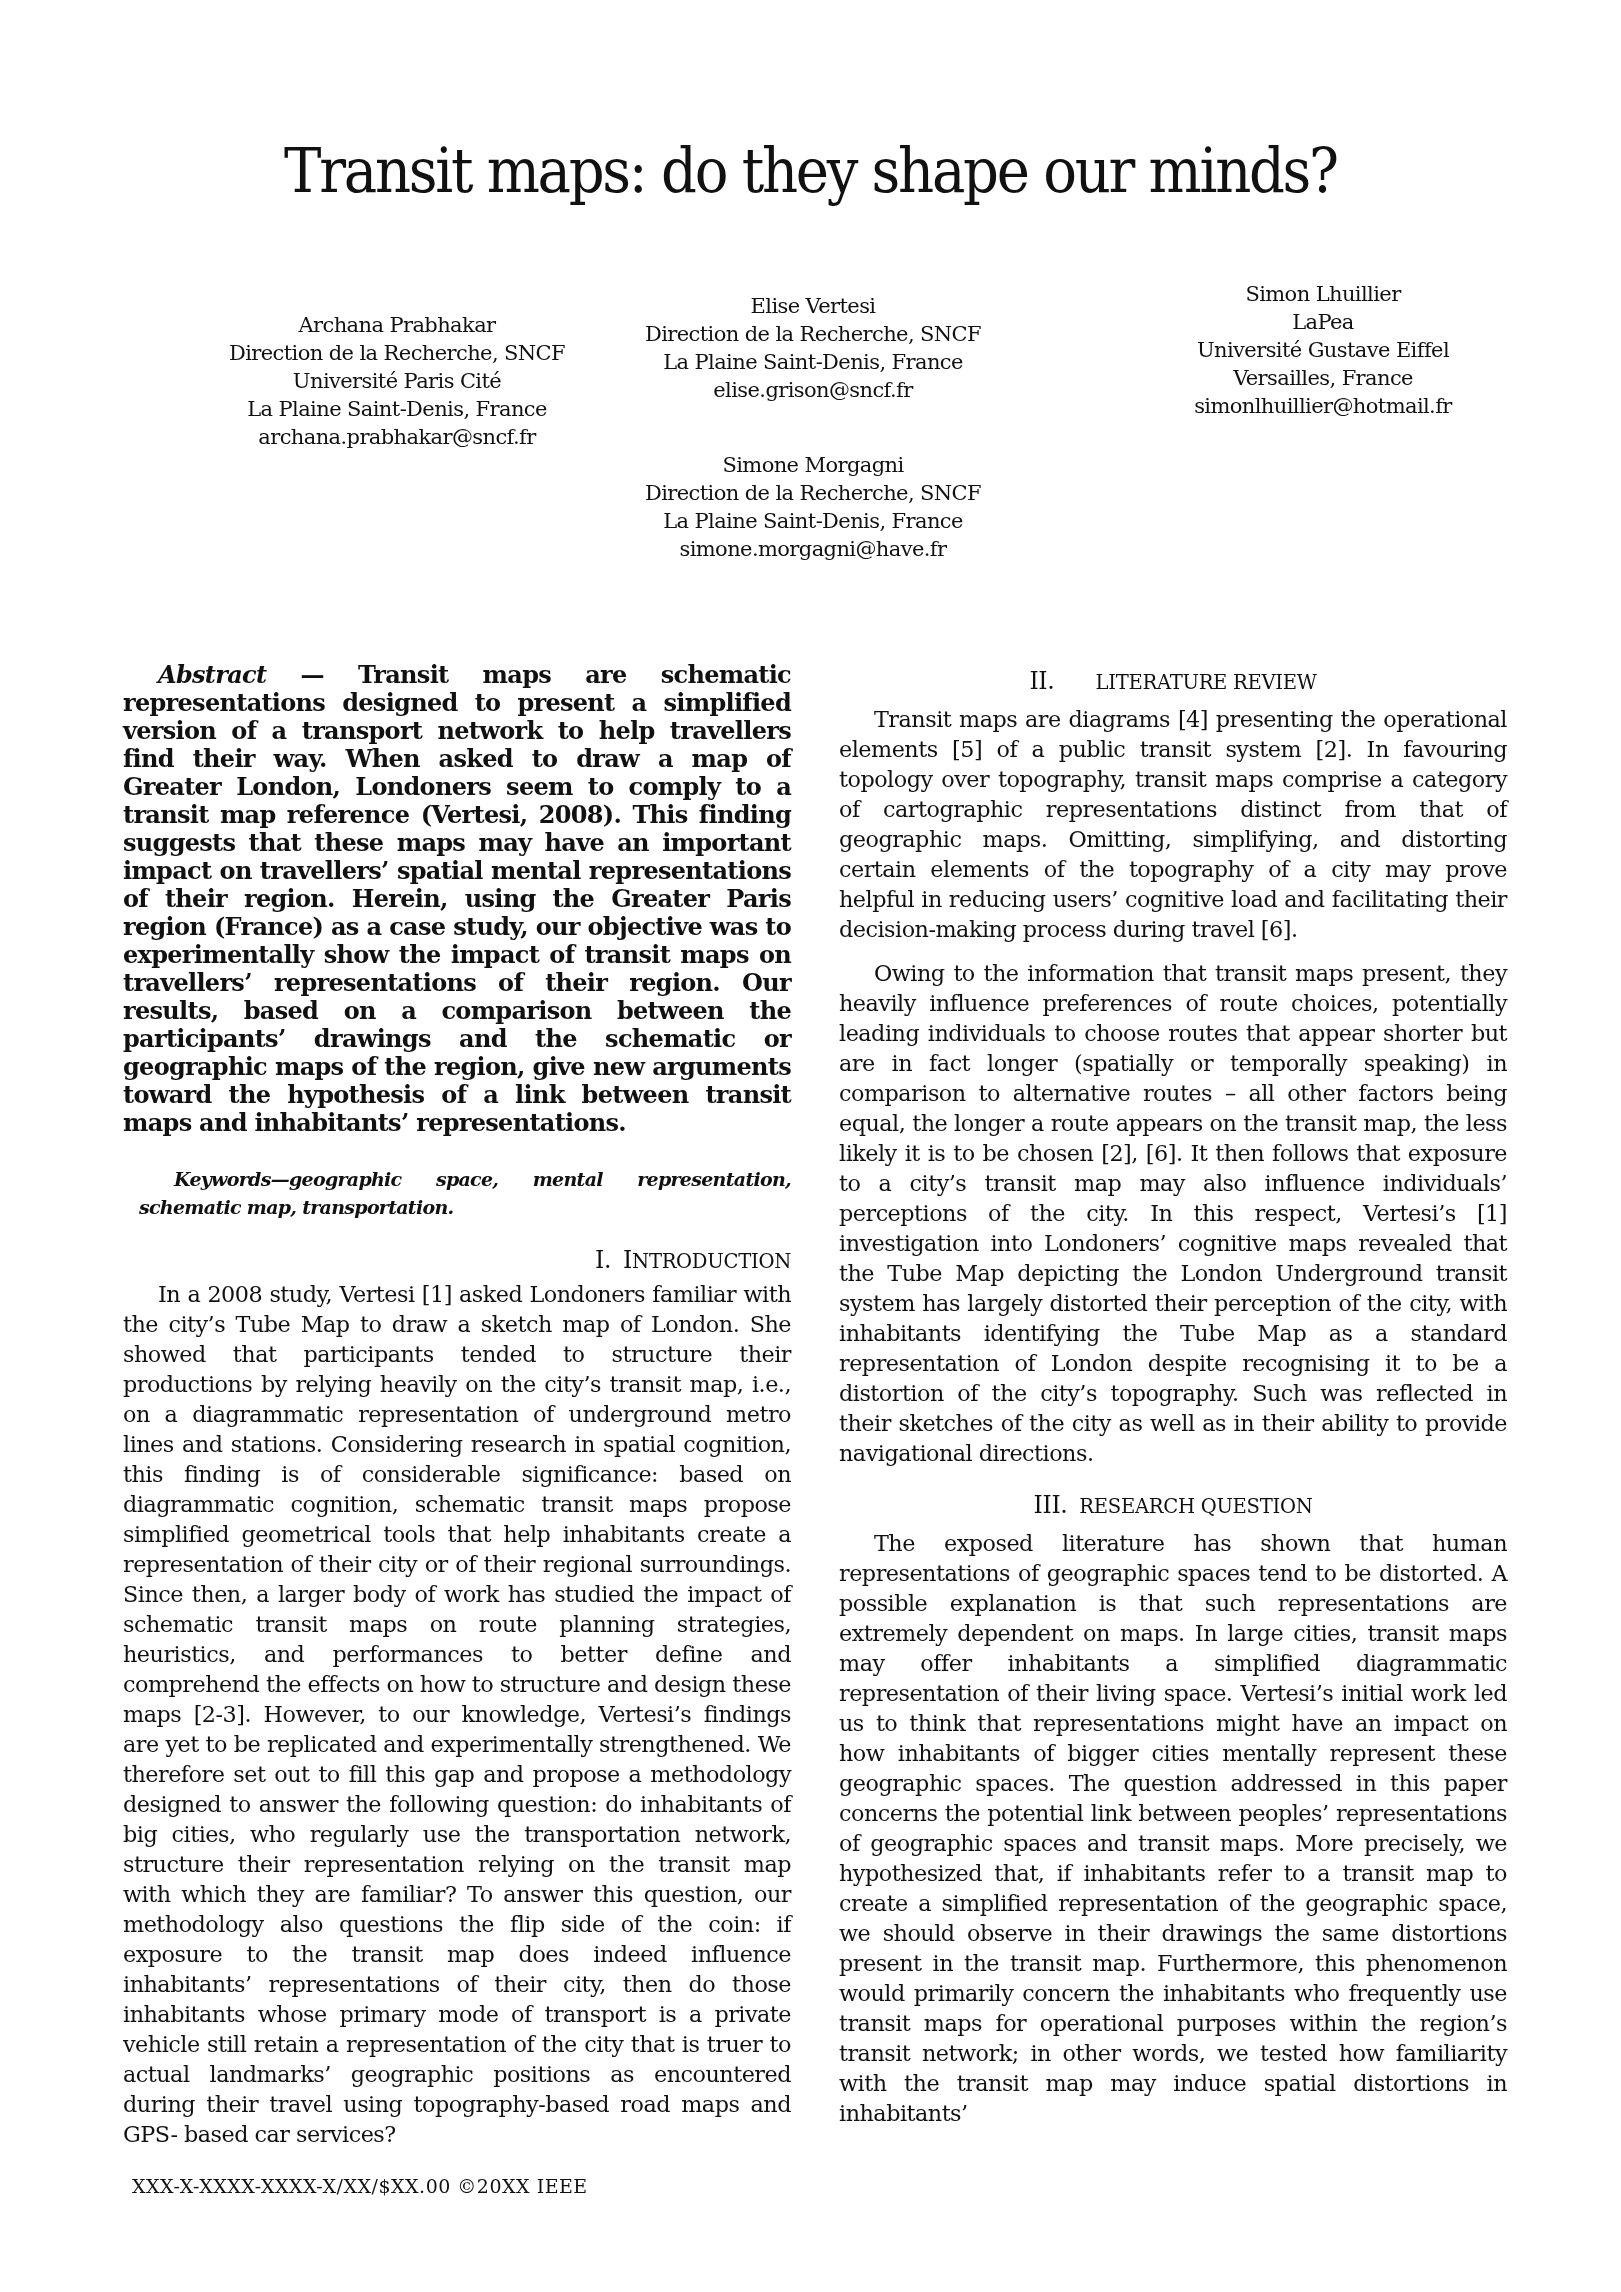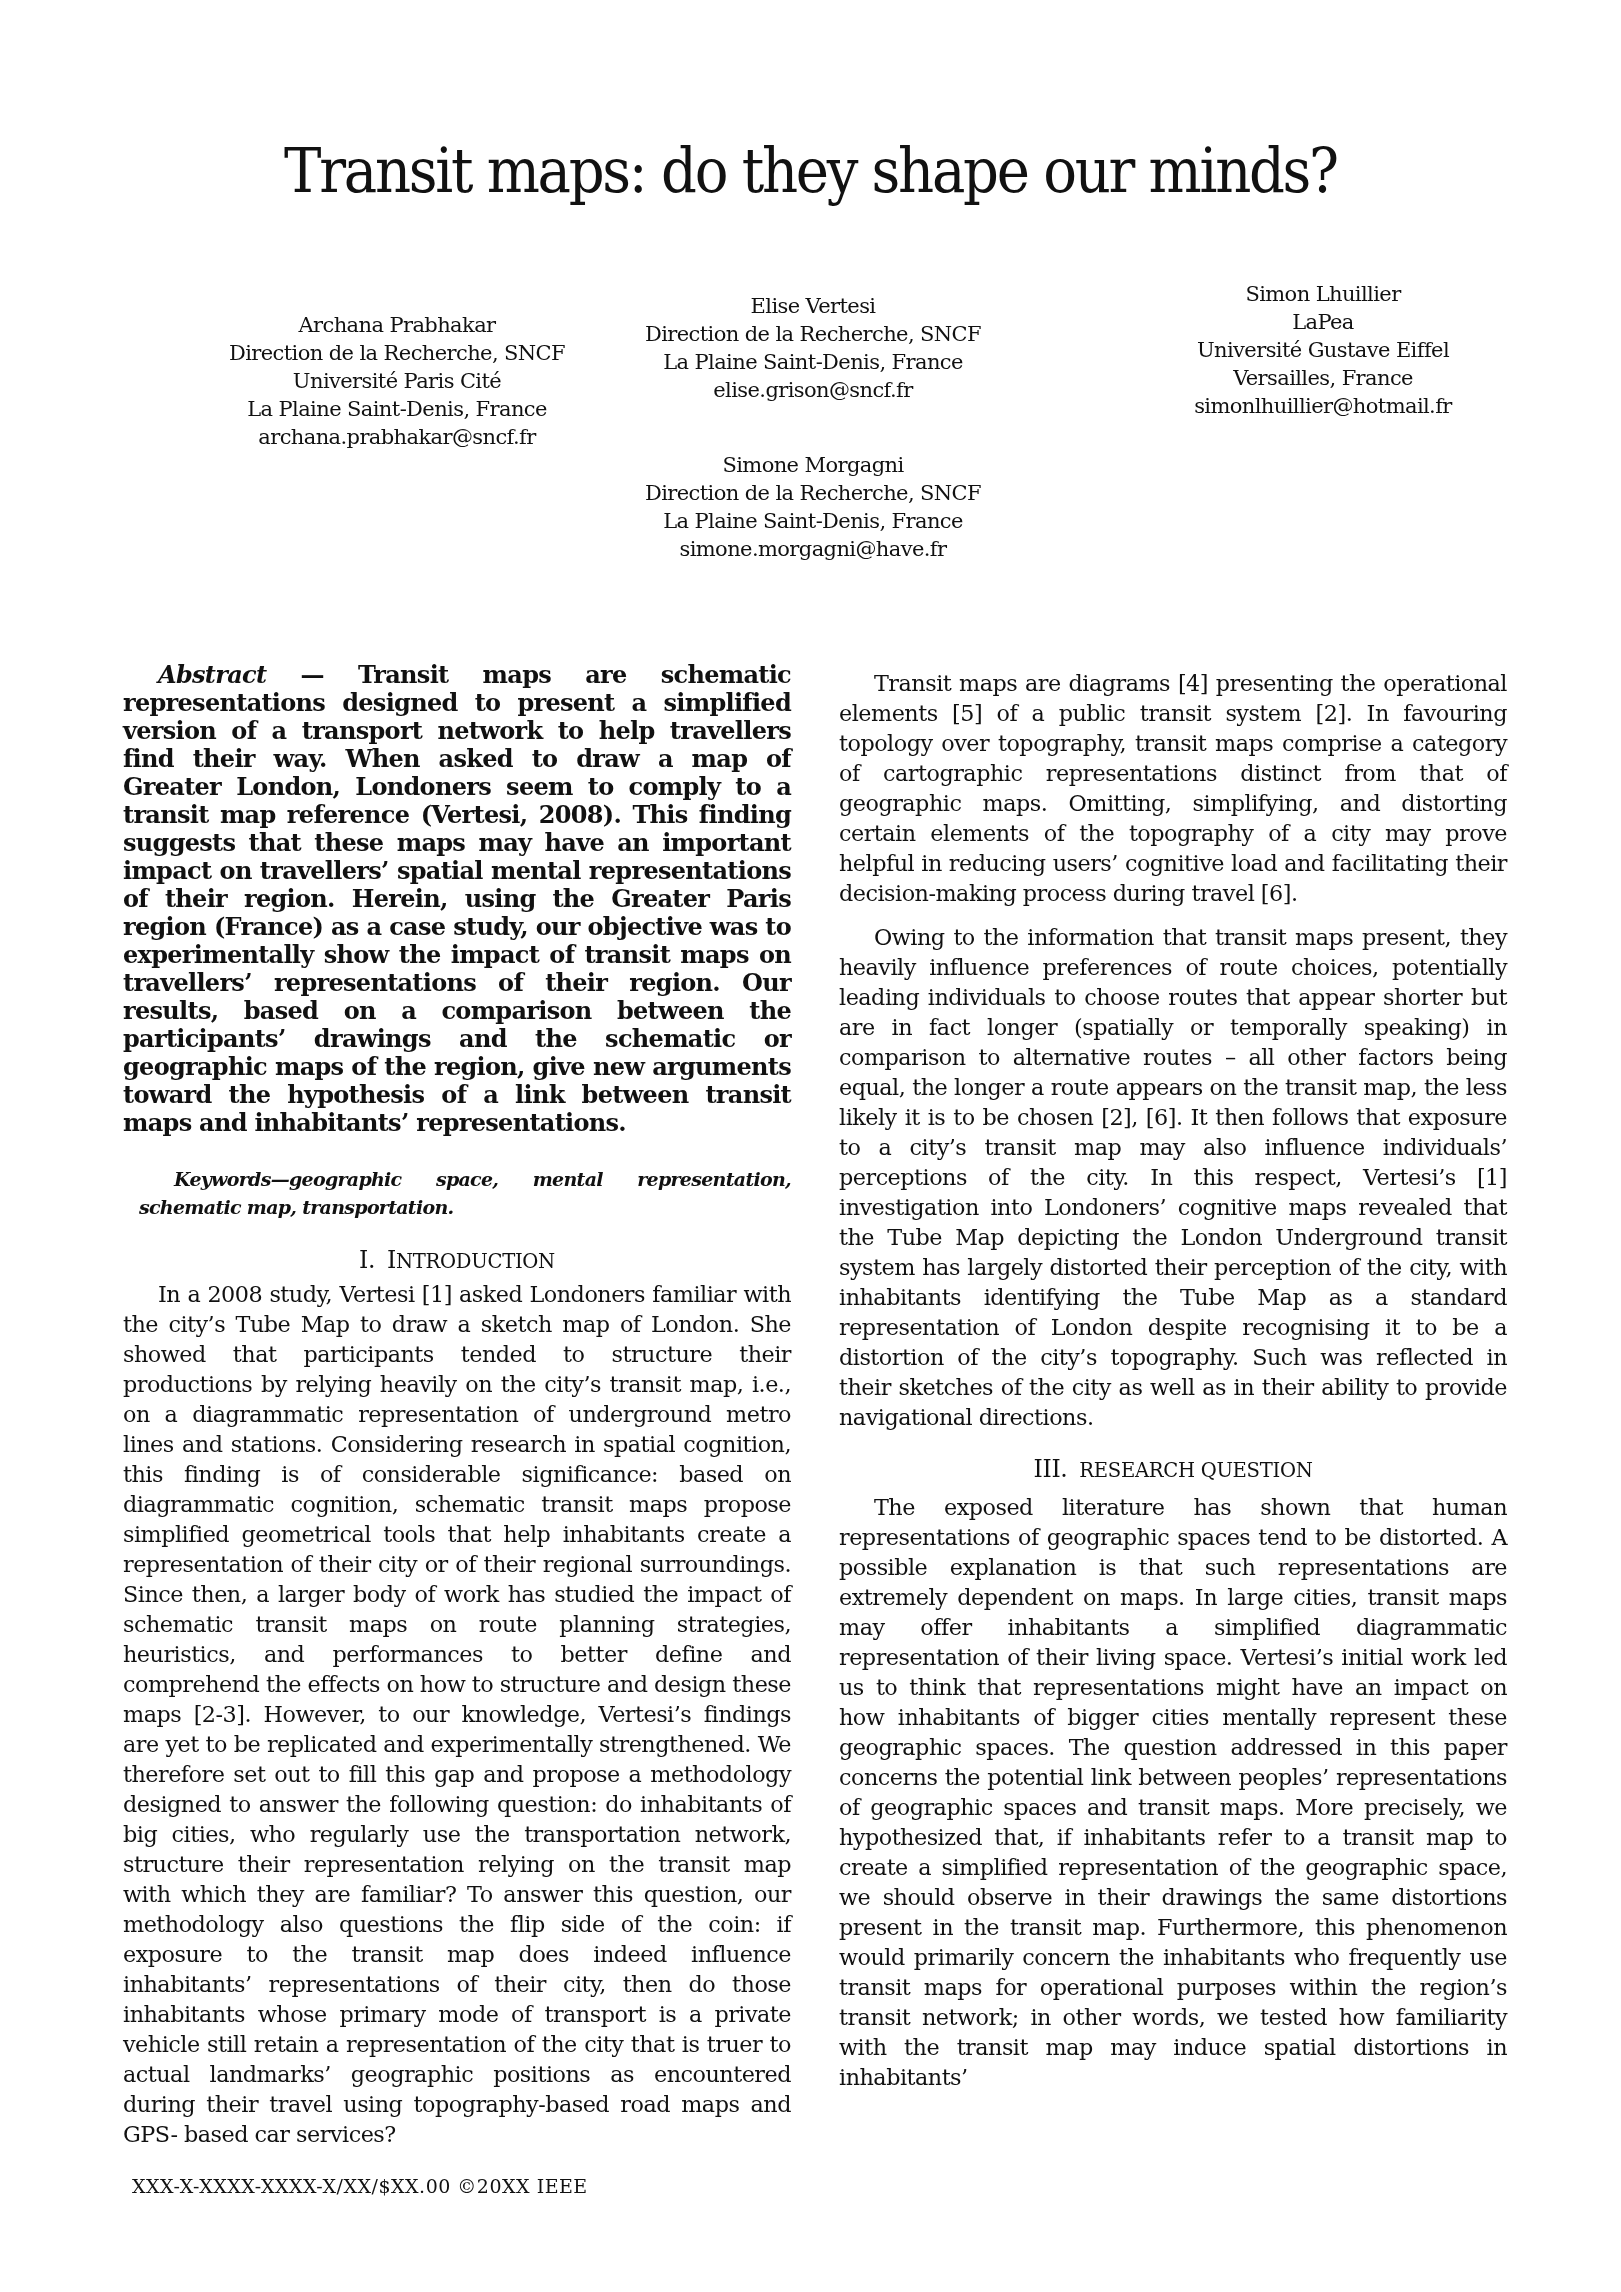--- a/index.html
+++ b/index.html
@@ -13,21 +13,21 @@
   #author-3 { left: 1127px; width: 392px; top: 280px; }
   .col { position: absolute; width: 668px; font-size: 22.3px; line-height: 30px; text-align: justify; letter-spacing: -0.5px; }
   #col-left { left: 123px; top: 661px; }
   #col-right { left: 839px; top: 668px; }
   .para { margin: 0; text-indent: 35px; }
   .abstract { font-weight: bold; font-size: 24px; line-height: 28px; letter-spacing: -0.7px; }
   .abstract .label { font-style: italic; }
   .keywords { font-weight: bold; font-style: italic; font-size: 19px; line-height: 28px; margin-top: 28px; letter-spacing: -0.7px; margin-left: 16px; }
   .heading { text-align: center; font-size: 19.6px; line-height: 27.4px; letter-spacing: -0.3px; margin: 0; text-indent: 0; }
   .heading .num { font-size: 23.5px; margin-right: 11.8px; }
-  #h-intro { margin-top: 25.5px; margin-bottom: 3.9px; }
+  #h-intro { margin-top: 25.5px; margin-bottom: 3.9px; text-align: right; }
   #h-lit { margin-top: 0; margin-bottom: 7.8px; }
   #h-lit .num { margin-right: 41px; }
   #h-rq { margin-top: 24.5px; margin-bottom: 7px; }
   .gap { margin-top: 13.7px; }
   .footer { position: absolute; left: 132px; top: 2175px; font-size: 19px; letter-spacing: 0.5px; white-space: nowrap; }
   .sc { font-variant: small-caps; font-size: 23.5px; }
 </style>
 </head>
 <body>
 
@@ -66,20 +66,21 @@
 <div class="col" id="col-left">
   <p class="para abstract"><span class="label">Abstract</span><span> — </span><span>Transit maps are schematic representations designed to present a simplified version of a transport network to help travellers find their way. When asked to draw a map of Greater London, Londoners seem to comply to a transit map reference (Vertesi, 2008). This finding suggests that these maps may have an important impact on travellers’ spatial mental representations of their region. Herein, using the Greater Paris region (France) as a case study, our objective was to experimentally show the impact of transit maps on travellers’ representations of their region. Our results, based on a comparison between the participants’ drawings and the schematic or geographic maps of the region, give new arguments toward the hypothesis of a link between transit maps and inhabitants’ representations.</span></p>
 
   <p class="para keywords"><span>Keywords—</span><span>geographic space, mental representation, schematic map, transportation.</span></p>
 
   <p class="heading" id="h-intro"><span class="num">I.</span><span class="sc">I</span><span>NTRODUCTION</span></p>
   <p class="para">In a 2008 study, Vertesi [1] asked Londoners familiar with the city’s Tube Map to draw a sketch map of London. She showed that participants tended to structure their productions by relying heavily on the city’s transit map, i.e., on a diagrammatic representation of underground metro lines and stations. Considering research in spatial cognition, this finding is of considerable significance: based on diagrammatic cognition, schematic transit maps propose simplified geometrical tools that help inhabitants create a representation of their city or of their regional surroundings. Since then, a larger body of work has studied the impact of schematic transit maps on route planning strategies, heuristics, and performances to better define and comprehend the effects on how to structure and design these maps [2-3]. However, to our knowledge, Vertesi’s findings are yet to be replicated and experimentally strengthened. We therefore set out to fill this gap and propose a methodology designed to answer the following question: do inhabitants of big cities, who regularly use the transportation network, structure their representation relying on the transit map with which they are familiar? To answer this question, our methodology also questions the flip side of the coin: if exposure to the transit map does indeed influence inhabitants’ representations of their city, then do those inhabitants whose primary mode of transport is a private vehicle still retain a representation of the city that is truer to actual landmarks’ geographic positions as encountered during their travel using topography-based road maps and GPS- based car services?</p>
 </div>
 
 <div class="col" id="col-right">
+  <p class="heading" id="h-lit"><span class="num">II.</span><span>LITERATURE REVIEW</span></p>
   <p class="para">Transit maps are diagrams [4] presenting the operational elements [5] of a public transit system [2]. In favouring topology over topography, transit maps comprise a category of cartographic representations distinct from that of geographic maps. Omitting, simplifying, and distorting certain elements of the topography of a city may prove helpful in reducing users’ cognitive load and facilitating their decision-making process during travel [6].</p>
   <p class="para gap">Owing to the information that transit maps present, they heavily influence preferences of route choices, potentially leading individuals to choose routes that appear shorter but are in fact longer (spatially or temporally speaking) in comparison to alternative routes – all other factors being equal, the longer a route appears on the transit map, the less likely it is to be chosen [2], [6]. It then follows that exposure to a city’s transit map may also influence individuals’ perceptions of the city. In this respect, Vertesi’s [1] investigation into Londoners’ cognitive maps revealed that the Tube Map depicting the London Underground transit system has largely distorted their perception of the city, with inhabitants identifying the Tube Map as a standard representation of London despite recognising it to be a distortion of the city’s topography. Such was reflected in their sketches of the city as well as in their ability to provide navigational directions.</p>
 
   <p class="heading" id="h-rq"><span class="num">III.</span><span>RESEARCH QUESTION</span></p>
   <p class="para">The exposed literature has shown that human representations of geographic spaces tend to be distorted. A possible explanation is that such representations are extremely dependent on maps. In large cities, transit maps may offer inhabitants a simplified diagrammatic representation of their living space. Vertesi’s initial work led us to think that representations might have an impact on how inhabitants of bigger cities mentally represent these geographic spaces. The question addressed in this paper concerns the potential link between peoples’ representations of geographic spaces and transit maps. More precisely, we hypothesized that, if inhabitants refer to a transit map to create a simplified representation of the geographic space, we should observe in their drawings the same distortions present in the transit map.  Furthermore, this phenomenon would primarily concern the inhabitants who frequently use transit maps for operational purposes within the region’s transit network; in other words, we tested how familiarity with the transit map may induce spatial distortions in inhabitants’</p>
 </div>
 
 <div class="footer">XXX-X-XXXX-XXXX-X/XX/$XX.00 ©20XX IEEE</div>
 
 

